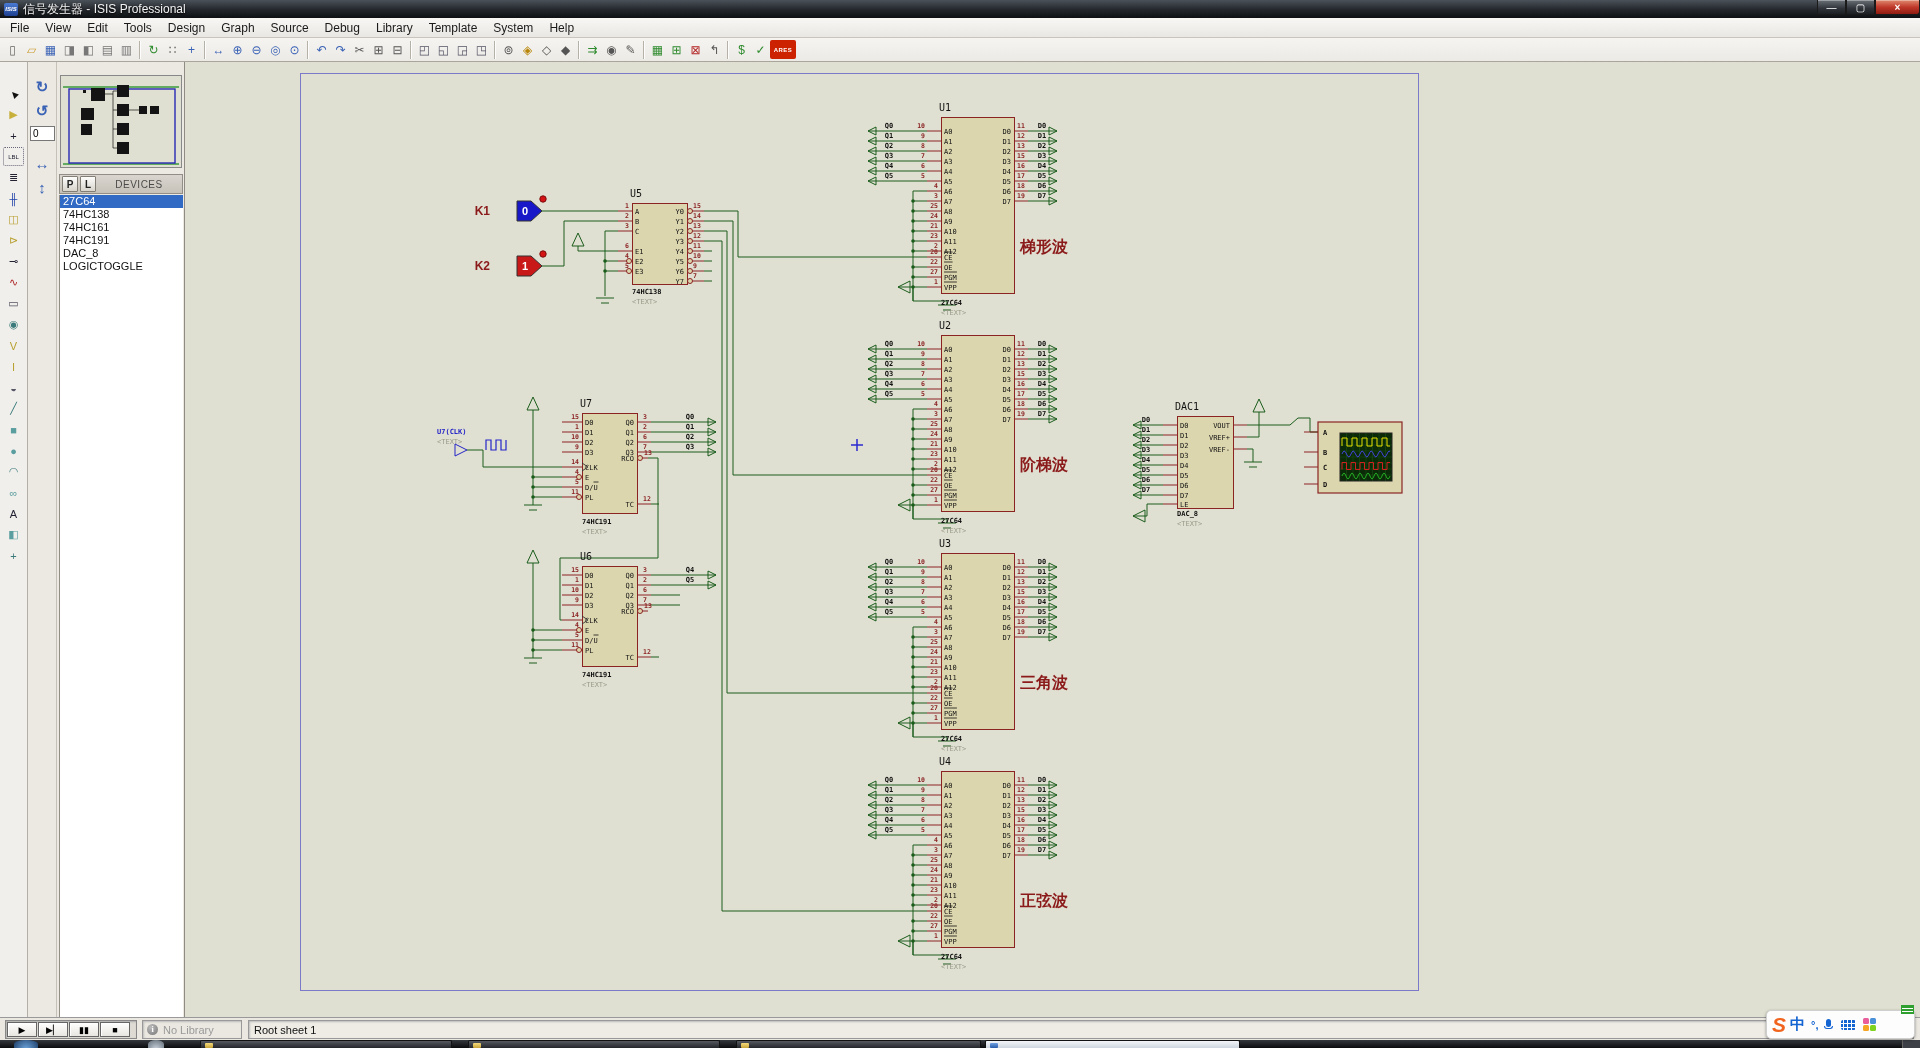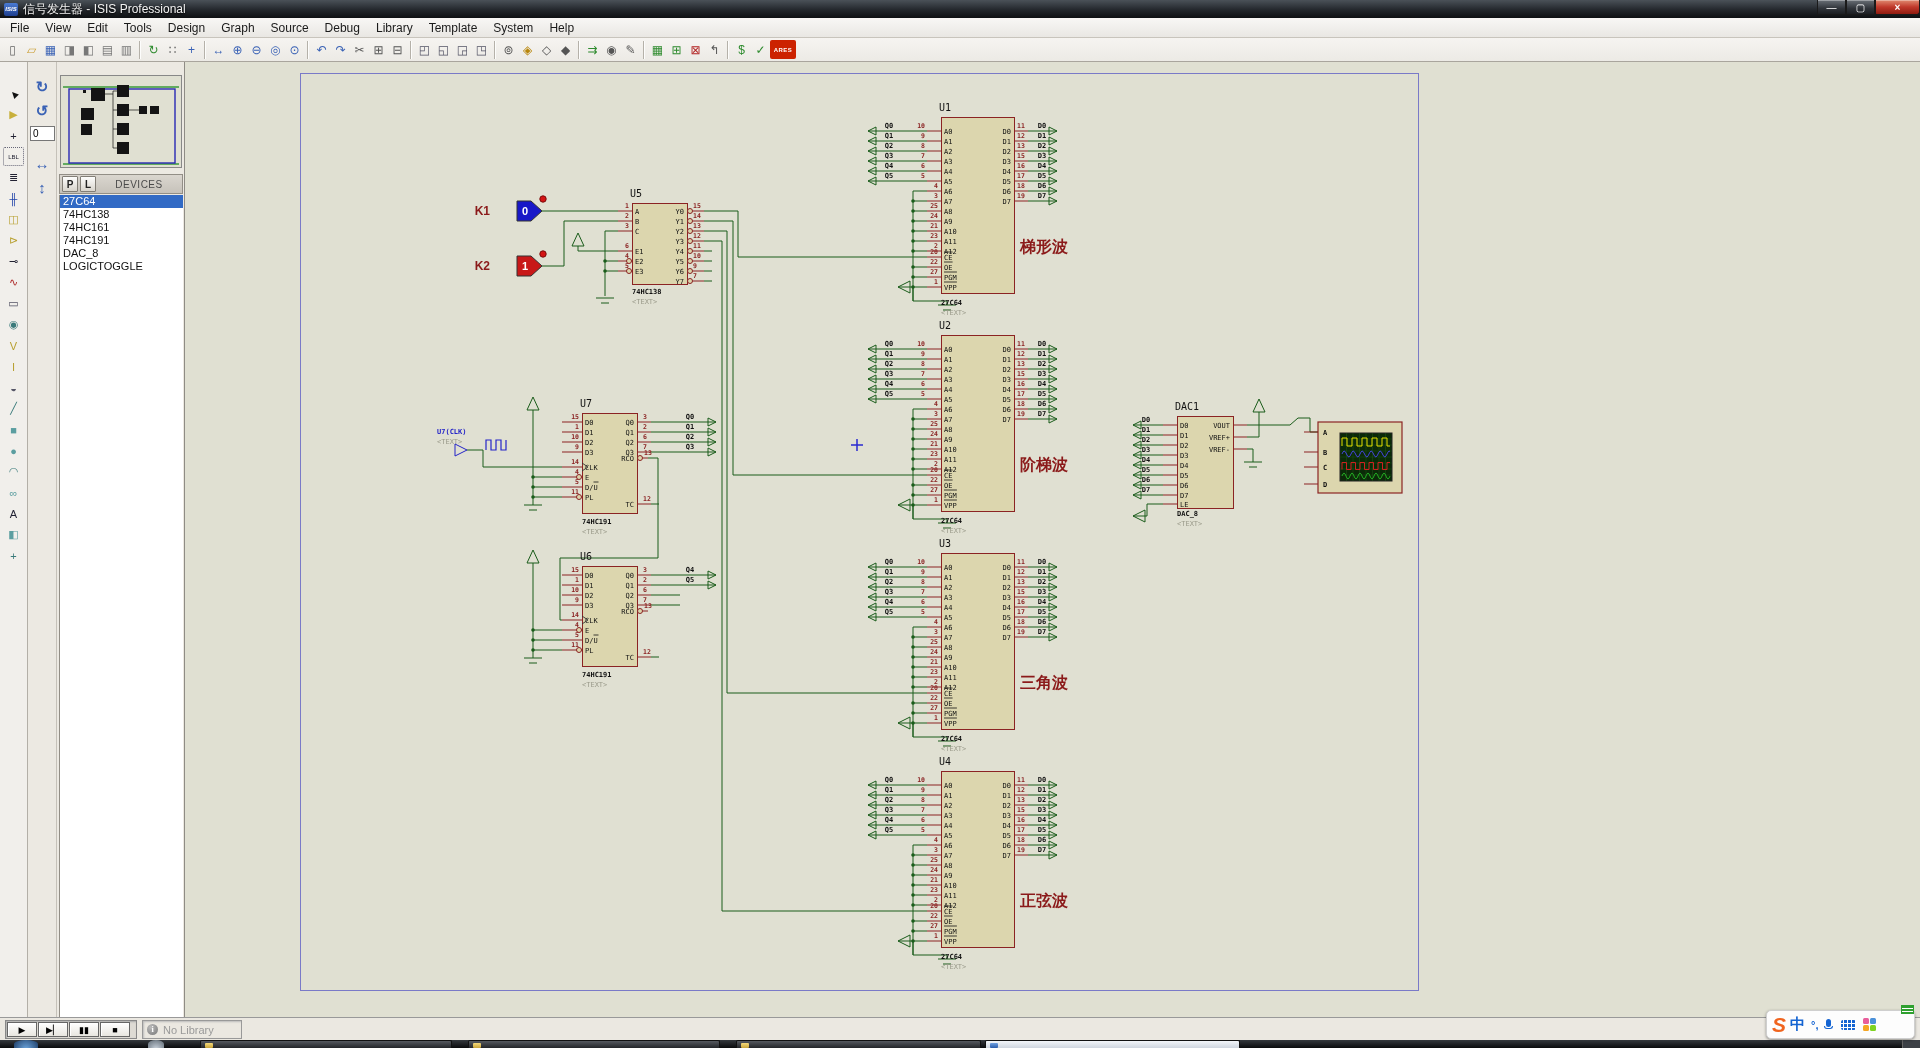--- a/index.html
+++ b/index.html
@@ -1211,20 +1211,23 @@
     <div id="playpanel">
         <div class="pbtn">▶</div>
         <div class="pbtn">▶▏</div>
         <div class="pbtn">▮▮</div>
         <div class="pbtn">■</div>
       </div>
     <div id="msgpanel">
       <span class="infoicon">i</span>
       <span>No Library</span>
     </div>
+    <div id="sheetpanel">
+      <span>Root sheet 1</span>
+    </div>
   </div>
 
   <div id="taskbar">
     <div class="tb" id="orb"></div>
     <div class="tb" id="tbico"></div>
     <div class="tb twin" style="left:200px;width:252px;">
         <span class="fold"></span>
       </div>
     <div class="tb twin" style="left:468px;width:252px;">
         <span class="fold"></span>

